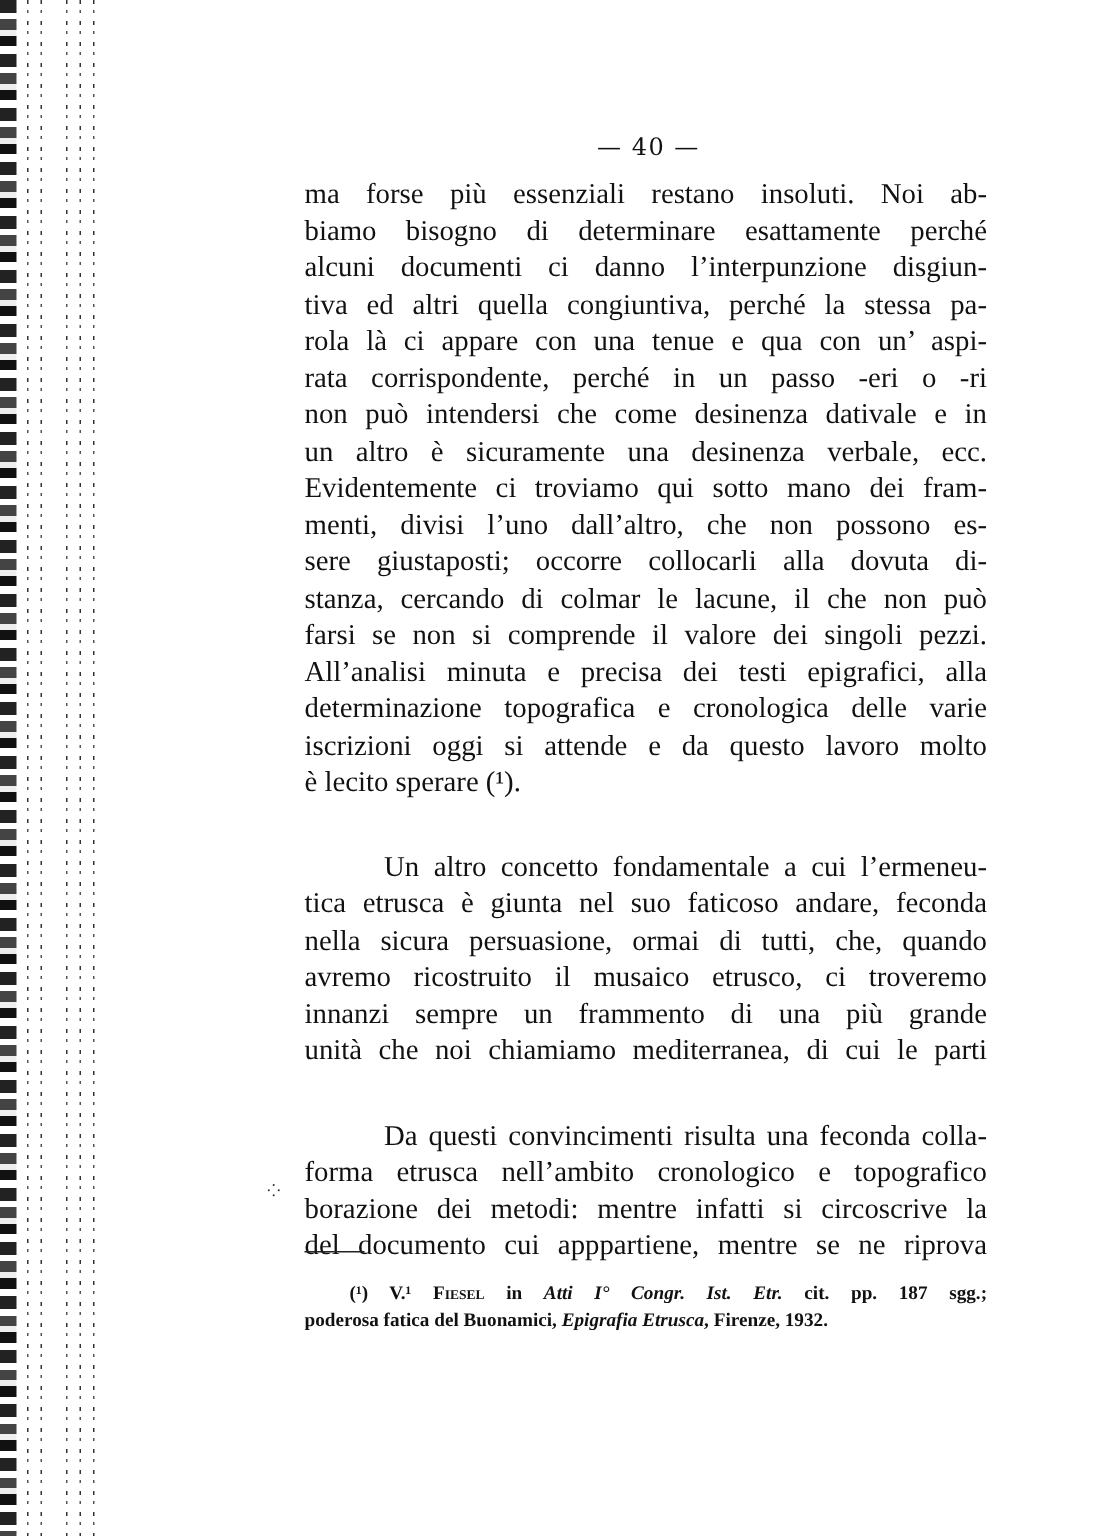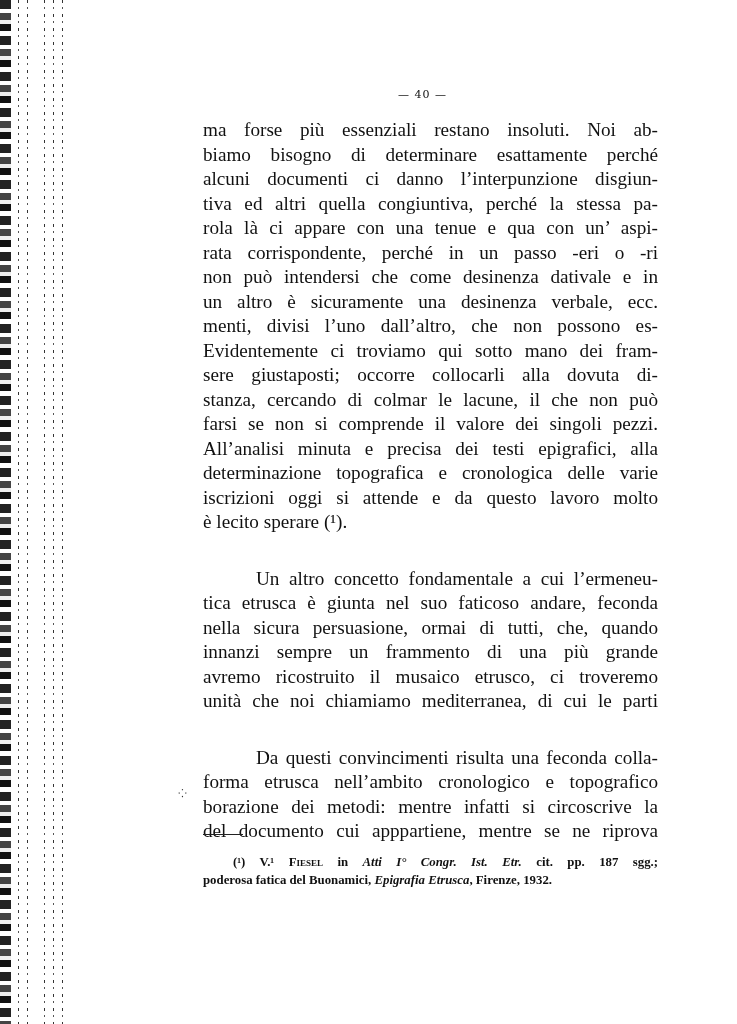--- a/index.html
+++ b/index.html
@@ -12,21 +12,21 @@
   }
   .binding .strip {
     position: absolute; left: 0; top: 0; width: 11px; height: 1024px;
     background: repeating-linear-gradient(180deg, #222 0 9px, #fff 9px 13px, #444 13px 20px, #eee 20px 24px, #111 24px 31px, #fff 31px 36px);
   }
   .binding .line {
     position: absolute; top: 0; height: 1024px; width: 1px;
     background: repeating-linear-gradient(180deg, #333 0 3px, transparent 3px 7px, #555 7px 9px, transparent 9px 14px);
   }
   .page-number {
-    position: absolute; left: 398px; top: 88px; font-size: 11px; letter-spacing: 1px;
+    position: absolute; left: 398px; top: 88px; font-size: 16px; letter-spacing: 1px;
   }
   .body-text {
     position: absolute; left: 203px; top: 118px; width: 455px;
     font-family: "Liberation Serif", serif; font-size: 19.2px; line-height: 24.5px;
   }
   .line-row { display: block; text-align: justify; text-align-last: justify; white-space: nowrap; height: 24.5px; }
   .line-row.last { text-align-last: left; }
   .line-row.indent { padding-left: 53px; margin-top: 32px; }
   .separator {
     position: absolute; left: 203px; top: 834px; width: 40px; height: 1px; background: #222;
@@ -58,34 +58,34 @@
 
 <div class="body-text">
   <span class="line-row">ma forse più essenziali restano insoluti. Noi ab-</span>
   <span class="line-row">biamo bisogno di determinare esattamente perché</span>
   <span class="line-row">alcuni documenti ci danno l’interpunzione disgiun-</span>
   <span class="line-row">tiva ed altri quella congiuntiva, perché la stessa pa-</span>
   <span class="line-row">rola là ci appare con una tenue e qua con un’ aspi-</span>
   <span class="line-row">rata corrispondente, perché in un passo -eri o -ri</span>
   <span class="line-row">non può intendersi che come desinenza dativale e in</span>
   <span class="line-row">un altro è sicuramente una desinenza verbale, ecc.</span>
+  <span class="line-row">Evidentemente ci troviamo qui sotto mano dei fram-</span>
   <span class="line-row">menti, divisi l’uno dall’altro, che non possono es-</span>
-  <span class="line-row">Evidentemente ci troviamo qui sotto mano dei fram-</span>
   <span class="line-row">sere giustaposti; occorre collocarli alla dovuta di-</span>
   <span class="line-row">stanza, cercando di colmar le lacune, il che non può</span>
   <span class="line-row">farsi se non si comprende il valore dei singoli pezzi.</span>
   <span class="line-row">All’analisi minuta e precisa dei testi epigrafici, alla</span>
   <span class="line-row">determinazione topografica e cronologica delle varie</span>
   <span class="line-row">iscrizioni oggi si attende e da questo lavoro molto</span>
   <span class="line-row last">è lecito sperare (¹).</span>
   <span class="line-row indent">Un altro concetto fondamentale a cui l’ermeneu-</span>
   <span class="line-row">tica etrusca è giunta nel suo faticoso andare, feconda</span>
   <span class="line-row">nella sicura persuasione, ormai di tutti, che, quando</span>
+  <span class="line-row">avremo ricostruito il musaico etrusco, ci troveremo</span>
   <span class="line-row">innanzi sempre un frammento di una più grande</span>
-  <span class="line-row">avremo ricostruito il musaico etrusco, ci troveremo</span>
   <span class="line-row">unità che noi chiamiamo mediterranea, di cui le parti</span>
   <span class="line-row indent">Da questi convincimenti risulta una feconda colla-</span>
   <span class="line-row">forma etrusca nell’ambito cronologico e topografico</span>
   <span class="line-row">borazione dei metodi: mentre infatti si circoscrive la</span>
   <span class="line-row">del documento cui apppartiene, mentre se ne riprova</span>
 </div>
 
 <div class="stray">⁘</div>
 
 <div class="separator"></div>

